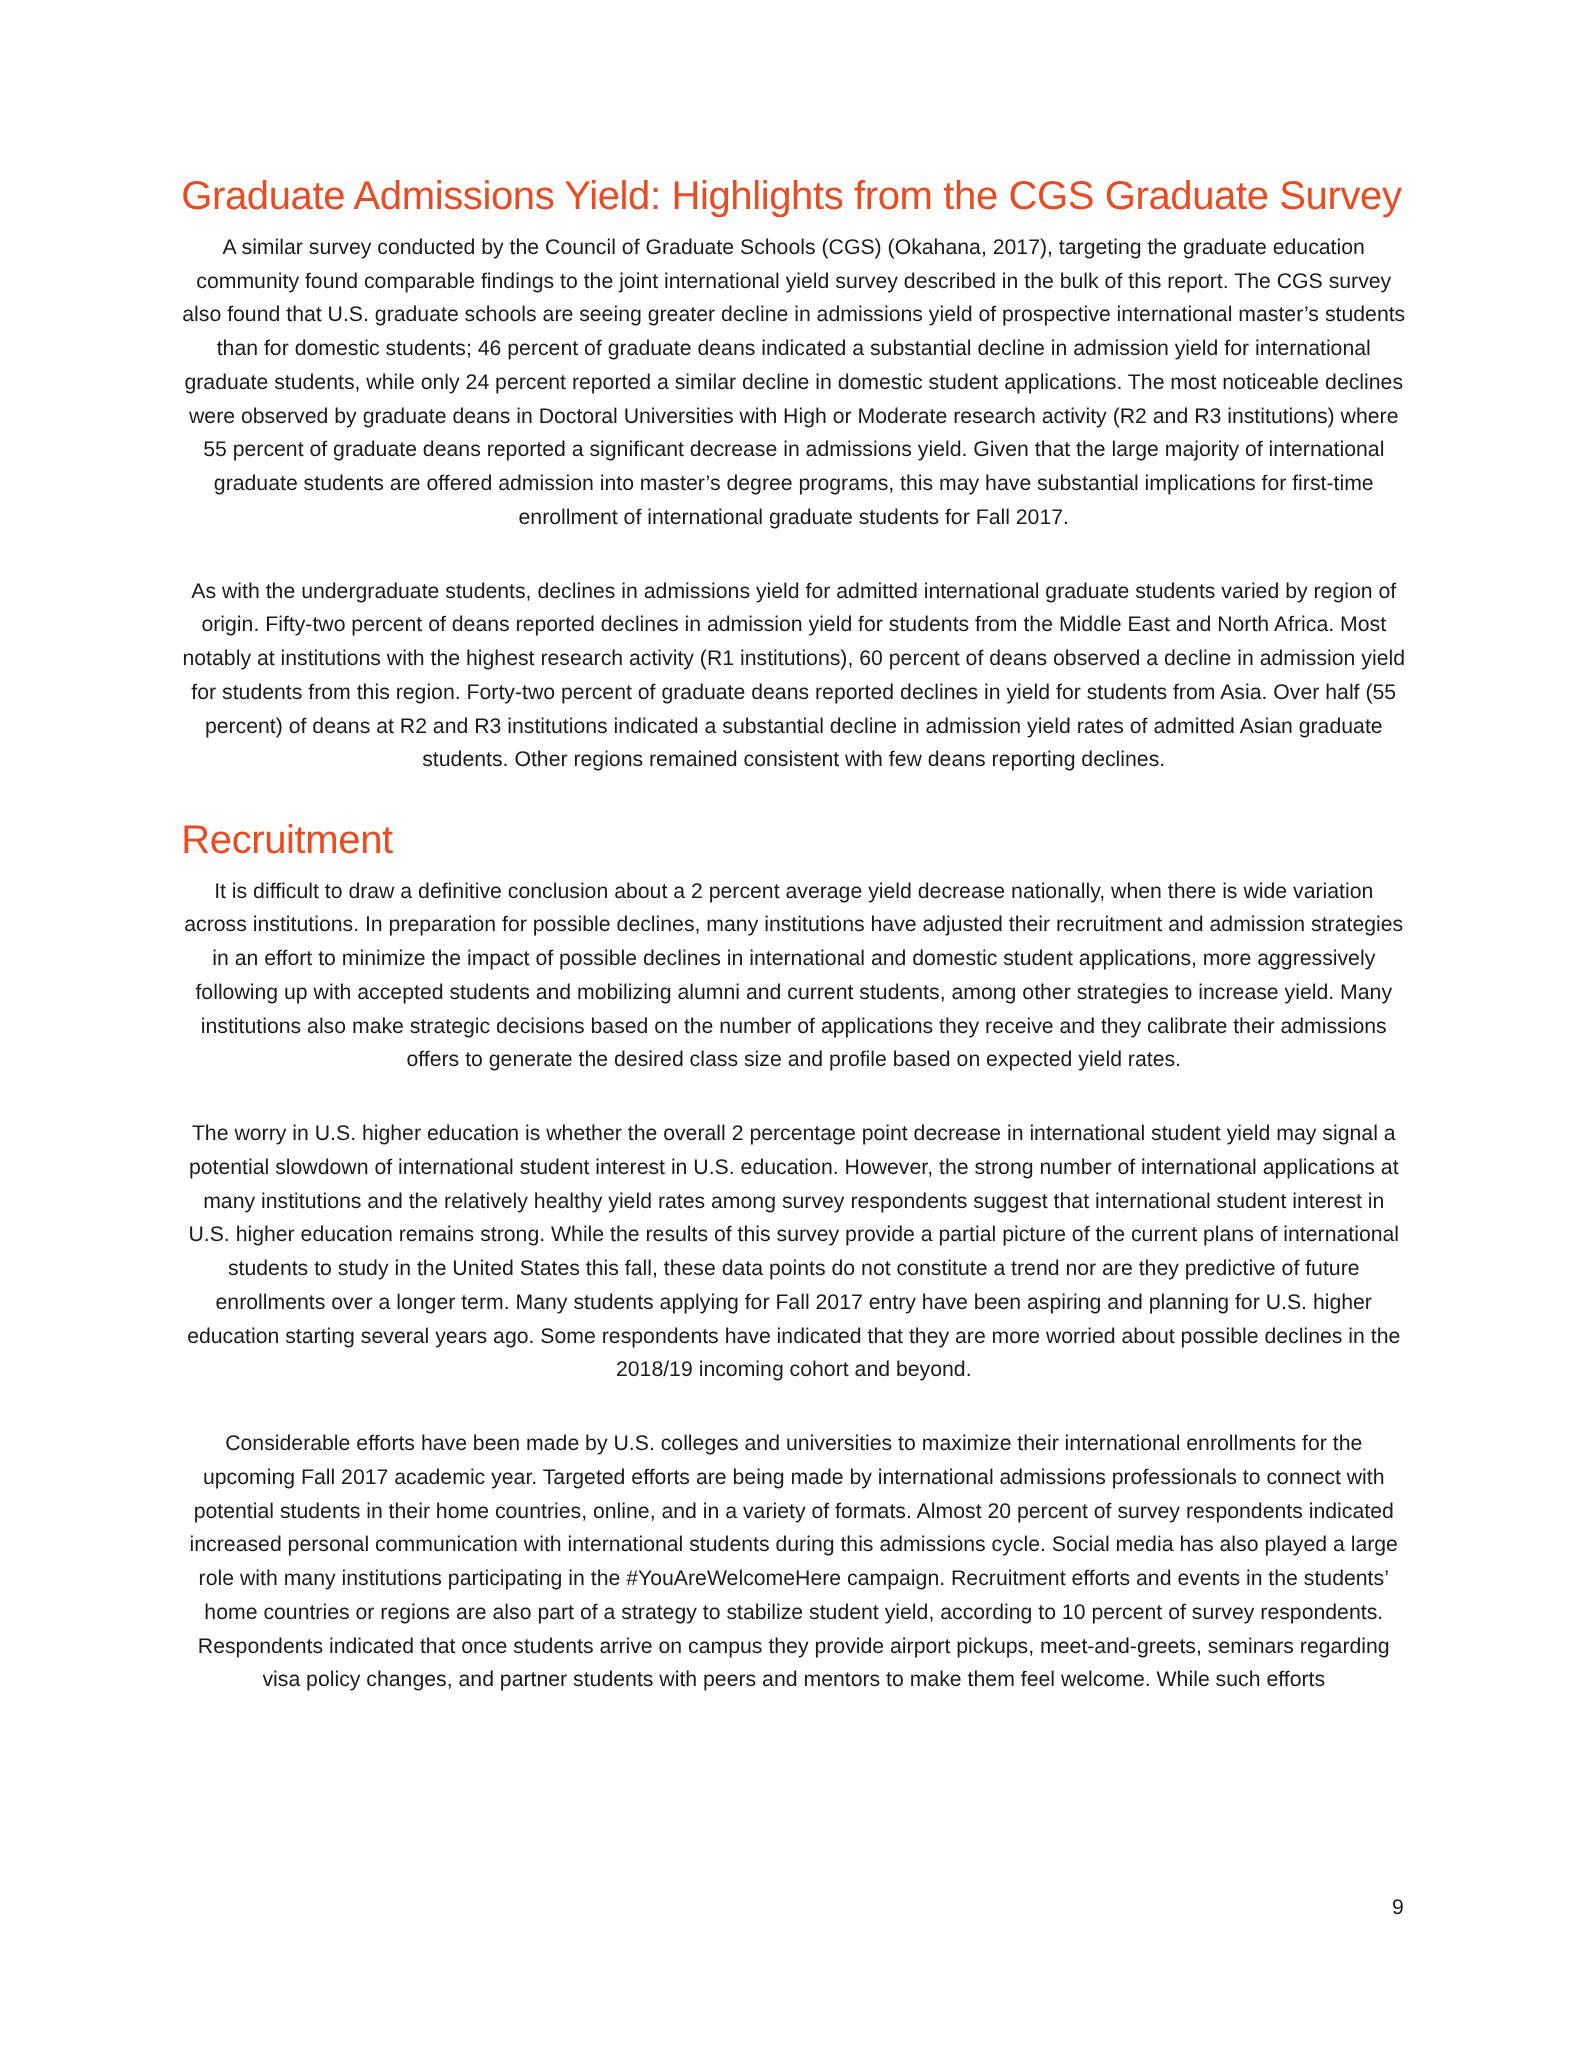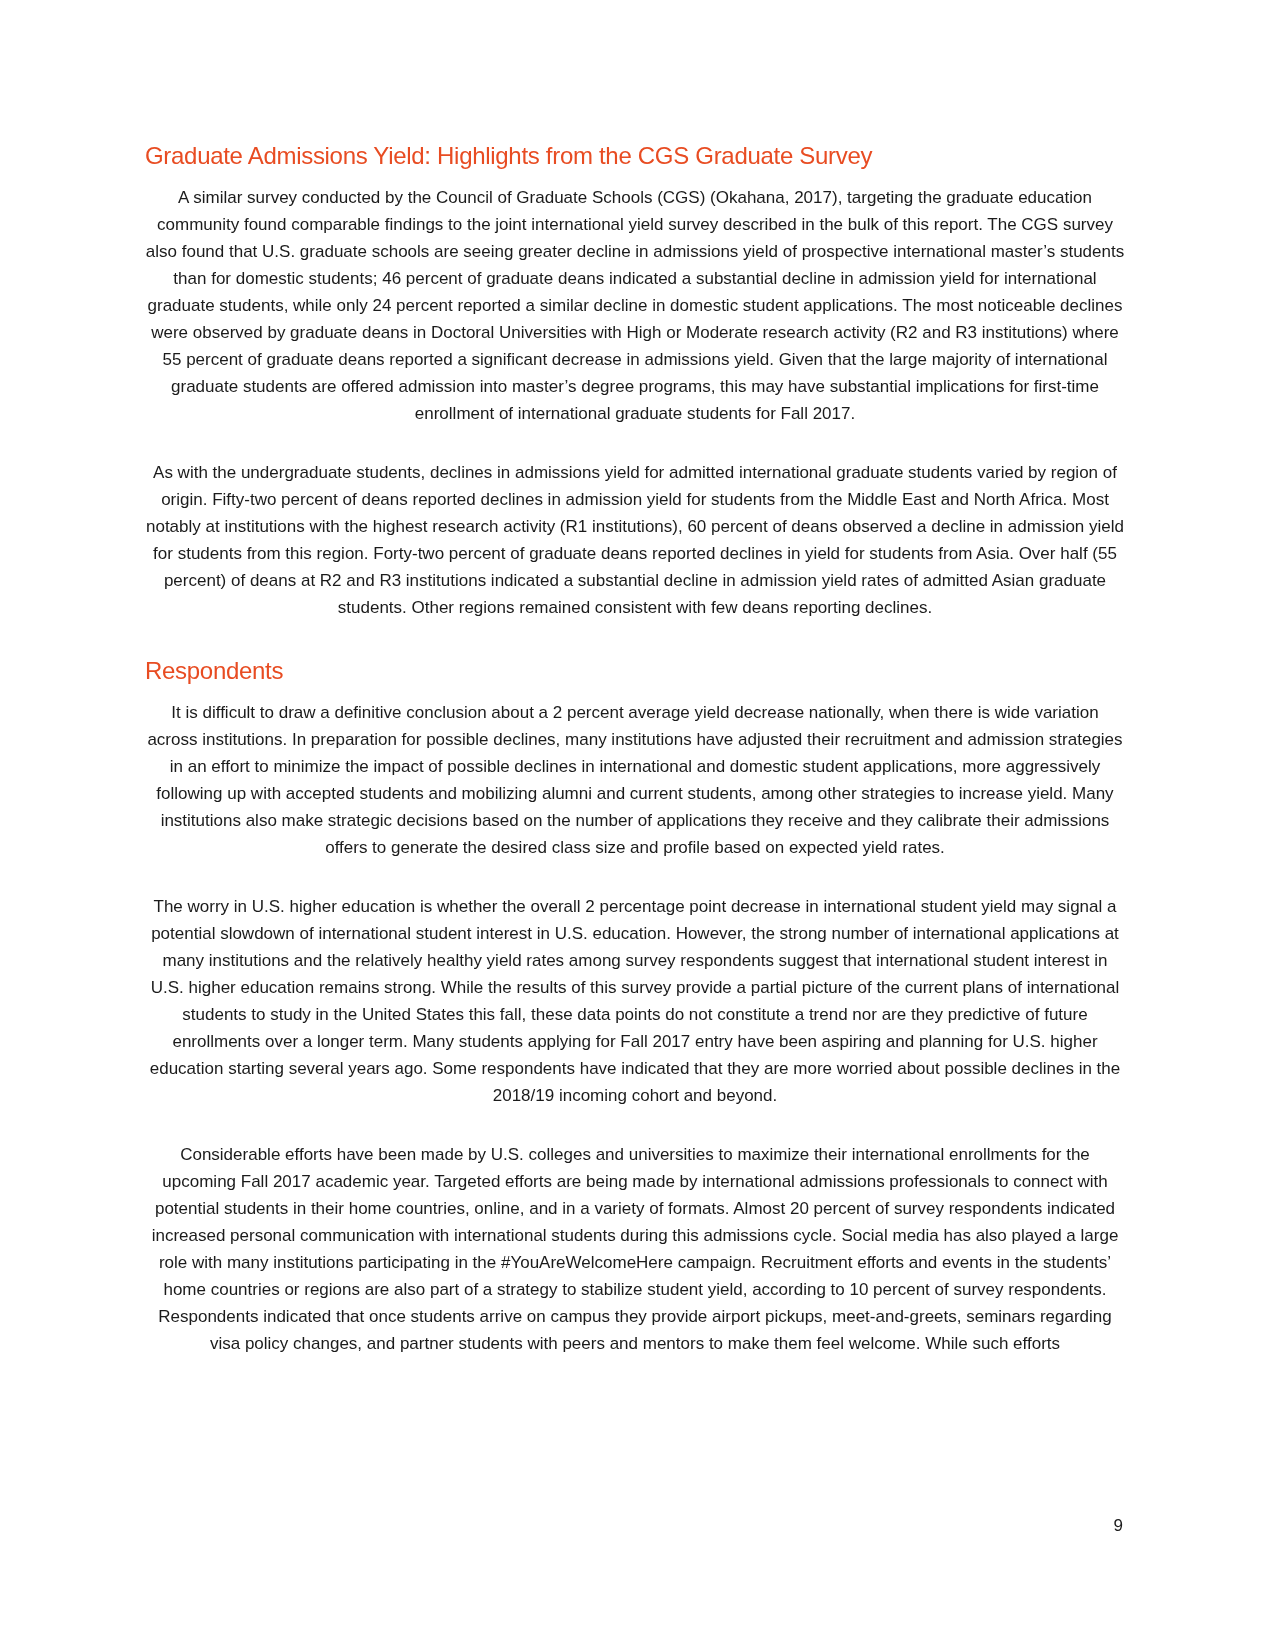--- a/index.html
+++ b/index.html
@@ -13,21 +13,21 @@
     height: 1650px;
     margin: 0 auto;
     background: #ffffff;
     padding: 138px 150px 0 145px;
     overflow: hidden;
   }
   .content {
     width: 980px;
   }
   h1.section-heading {
-    font-size: 24px;
+    font-size: 32px;
     font-weight: 400;
     line-height: 36px;
     color: var(--accent, #E84C22);
     letter-spacing: -0.3px;
     margin: 0 0 10px 0;
   }
   h1.section-heading.spaced {
     margin-top: 26px;
   }
   p.body-para {
@@ -52,21 +52,21 @@
 <div class="page">
   <div class="content">
 
     <section>
       <h1 class="section-heading">Graduate Admissions Yield: Highlights from the CGS Graduate Survey</h1>
       <p class="body-para">A similar survey conducted by the Council of Graduate Schools (CGS) (Okahana, 2017), targeting the graduate education community found comparable findings to the joint international yield survey described in the bulk of this report. The CGS survey also found that U.S. graduate schools are seeing greater decline in admissions yield of prospective international master’s students than for domestic students; 46 percent of graduate deans indicated a substantial decline in admission yield for international graduate students, while only 24 percent reported a similar decline in domestic student applications. The most noticeable declines were observed by graduate deans in Doctoral Universities with High or Moderate research activity (R2 and R3 institutions) where 55 percent of graduate deans reported a significant decrease in admissions yield.  Given that the large majority of international graduate students are offered admission into master’s degree programs, this may have substantial implications for first-time enrollment of international graduate students for Fall 2017.</p>
       <p class="body-para">As with the undergraduate students, declines in admissions yield for admitted international graduate students varied by region of origin. Fifty-two percent of deans reported declines in admission yield for students from the Middle East and North Africa. Most notably at institutions with the highest research activity (R1 institutions), 60 percent of deans observed a decline in admission yield for students from this region.  Forty-two percent of graduate deans reported declines in yield for students from Asia. Over half (55 percent) of deans at R2 and R3 institutions indicated a substantial decline in admission yield rates of admitted Asian graduate students. Other regions remained consistent with few deans reporting declines.</p>
     </section>
 
     <section>
-      <h1 class="section-heading spaced">Respondents</h1>
+      <h1 class="section-heading spaced">Recruitment</h1>
       <p class="body-para">It is difficult to draw a definitive conclusion about a 2 percent average yield decrease nationally, when there is wide variation across institutions.  In preparation for possible declines, many institutions have adjusted their recruitment and admission strategies in an effort to minimize the impact of possible declines in international and domestic student applications, more aggressively following up with accepted students and mobilizing alumni and current students, among other strategies to increase yield.  Many institutions also make strategic decisions based on the number of applications they receive and they calibrate their admissions offers to generate the desired class size and profile based on expected yield rates.</p>
       <p class="body-para">The worry in U.S. higher education is whether the overall 2 percentage point decrease in international student yield may signal a potential slowdown of international student interest in U.S. education. However, the strong number of international applications at many institutions and the relatively healthy yield rates among survey respondents suggest that international student interest in U.S. higher education remains strong.  While the results of this survey provide a partial picture of the current plans of international students to study in the United States this fall, these data points do not constitute a trend nor are they predictive of future enrollments over a longer term. Many students applying for Fall 2017 entry have been aspiring and planning for U.S. higher education starting several years ago. Some respondents have indicated that they are more worried about possible declines in the 2018/19 incoming cohort and beyond.</p>
       <p class="body-para">Considerable efforts have been made by U.S. colleges and universities to maximize their international enrollments for the upcoming Fall 2017 academic year.  Targeted efforts are being made by international admissions professionals to connect with potential students in their home countries, online, and in a variety of formats. Almost 20 percent of survey respondents indicated increased personal communication with international students during this admissions cycle. Social media has also played a large role with many institutions participating in the #YouAreWelcomeHere campaign. Recruitment efforts and events in the students’ home countries or regions are also part of a strategy to stabilize student yield, according to 10 percent of survey respondents. Respondents indicated that once students arrive on campus they provide airport pickups, meet-and-greets, seminars regarding visa policy changes, and partner students with peers and mentors to make them feel welcome. While such efforts</p>
     </section>
 
   </div>
 
   <div class="page-number">9</div>
 </div>
 

